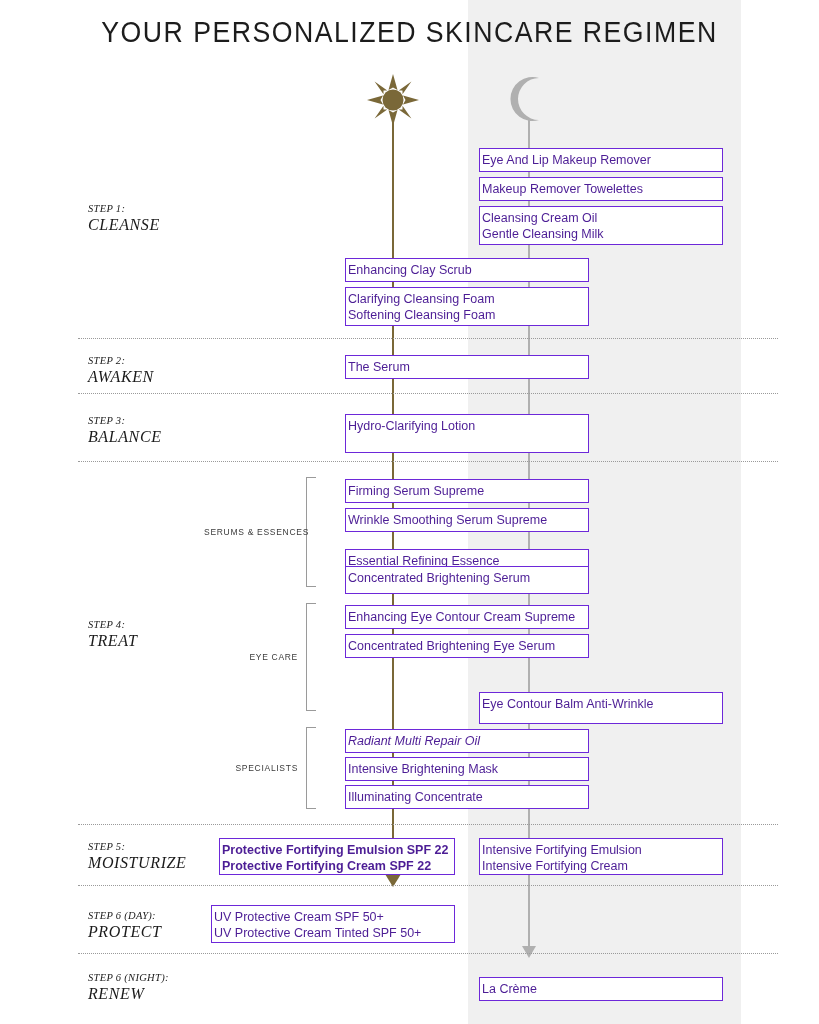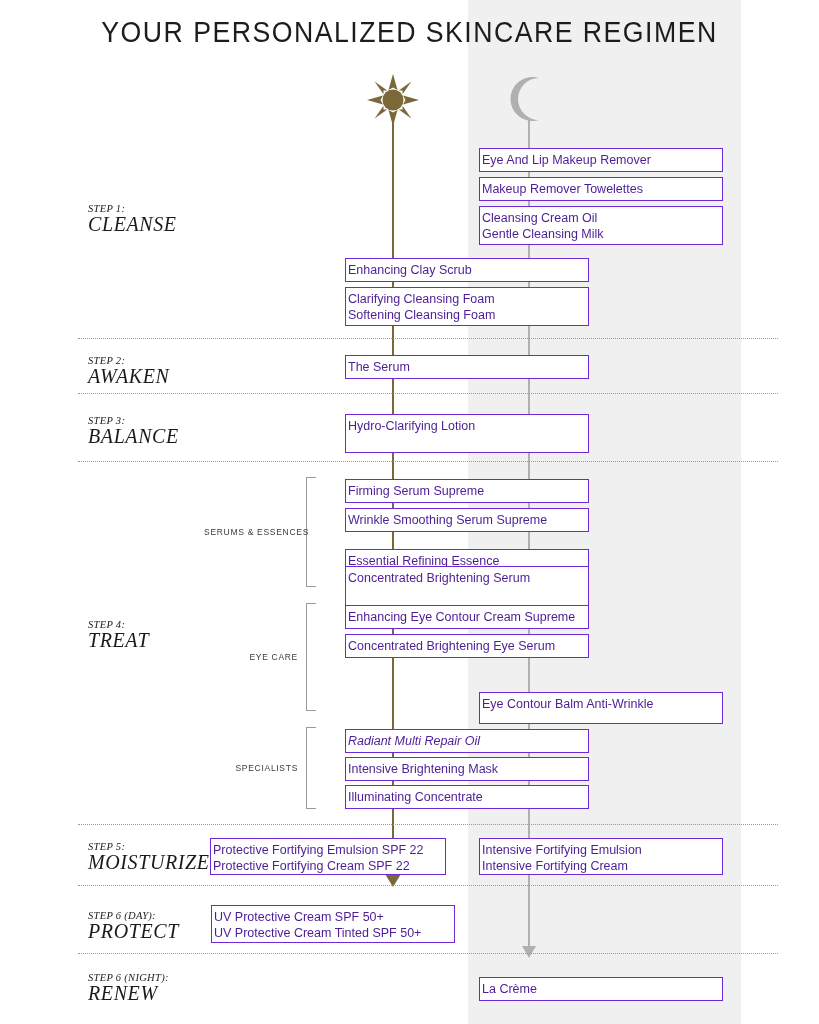--- a/index.html
+++ b/index.html
@@ -65,21 +65,21 @@
   .step{
     position:absolute;left:88px;width:150px;
     font-family:"Liberation Serif",serif;
     color:#1a1a1a;font-style:italic;
   }
   .step .num{
     display:block;font-size:10.5px;letter-spacing:0.3px;
     line-height:12px;
   }
   .step .name{
-    display:block;font-size:20px;letter-spacing:0.6px;
+    display:block;font-size:16px;letter-spacing:0.6px;
     line-height:19px;
   }
 
   
   .subcat{
     position:absolute;
     font-family:"Liberation Sans",sans-serif;
     font-size:8.5px;letter-spacing:0.7px;
     color:#3a3a3a;text-align:right;
     white-space:nowrap;
@@ -212,21 +212,21 @@
 
   <div class="box" style="left:345px;top:479px;width:244px;height:24px;">
     <span class="ln">Firming Serum Supreme</span>
   </div>
   <div class="box" style="left:345px;top:508px;width:244px;height:24px;">
     <span class="ln">Wrinkle Smoothing Serum Supreme</span>
   </div>
   <div class="box" style="left:345px;top:537px;width:244px;height:24px;margin-top:12px;">
     <span class="ln">Essential Refining Essence</span>
   </div>
-  <div class="box" style="left:345px;top:566px;width:244px;height:40px;">
+  <div class="box" style="left:345px;top:566px;width:244px;height:28px;">
     <span class="ln">Concentrated Brightening Serum</span>
   </div>
 
   <div class="box" style="left:345px;top:605px;width:244px;height:24px;">
     <span class="ln">Enhancing Eye Contour Cream Supreme</span>
   </div>
   <div class="box" style="left:345px;top:634px;width:244px;height:24px;">
     <span class="ln">Concentrated Brightening Eye Serum</span>
   </div>
   <div class="box" style="left:479px;top:697px;width:244px;height:24px;">
@@ -239,21 +239,21 @@
   <div class="box" style="left:345px;top:729px;width:244px;height:24px;font-style:italic;">
     <span class="ln">Radiant Multi Repair Oil</span>
   </div>
   <div class="box" style="left:345px;top:757px;width:244px;height:24px;">
     <span class="ln">Intensive Brightening Mask</span>
   </div>
   <div class="box" style="left:345px;top:785px;width:244px;height:24px;">
     <span class="ln">Illuminating Concentrate</span>
   </div>
 
-  <div class="box" style="left:210px;top:838px;width:236px;height:37px;">
+  <div class="box" style="left:219px;top:838px;width:236px;height:37px;font-weight:bold;">
     <span class="ln">Protective Fortifying Emulsion SPF 22</span>
     <span class="ln">Protective Fortifying Cream SPF 22</span>
   </div>
   <div class="box" style="left:479px;top:838px;width:244px;height:37px;">
     <span class="ln">Intensive Fortifying Emulsion</span>
     <span class="ln">Intensive Fortifying Cream</span>
   </div>
 
   <div class="box" style="left:211px;top:905px;width:244px;height:38px;">
     <span class="ln">UV Protective Cream SPF 50+</span>

